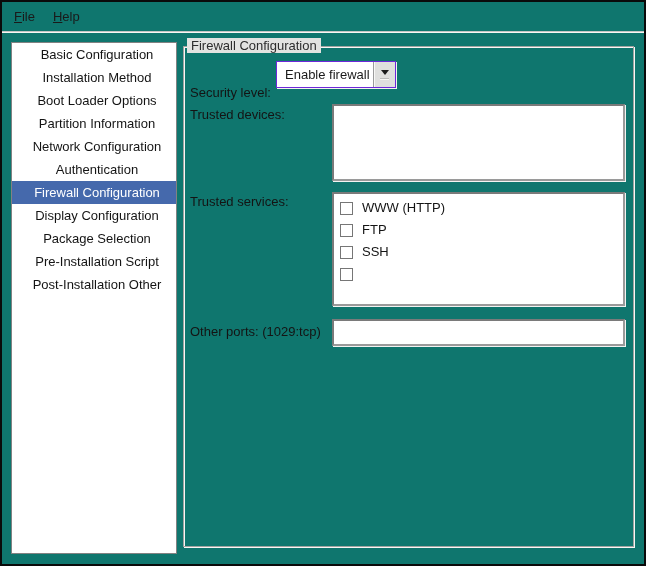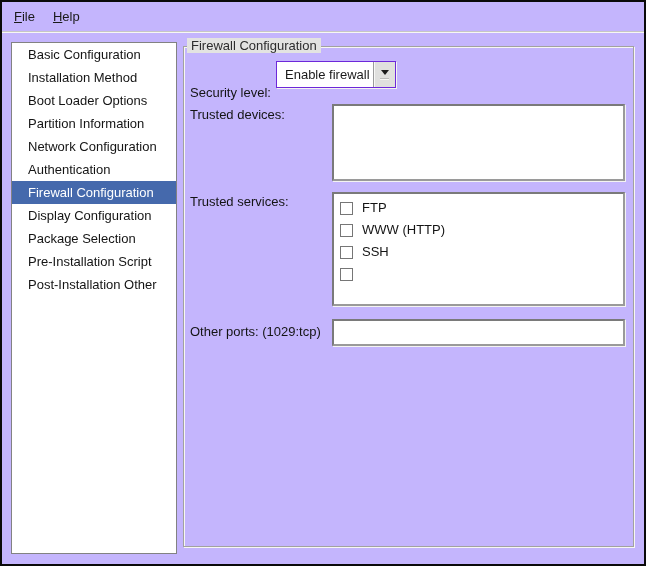--- a/index.html
+++ b/index.html
@@ -1,19 +1,19 @@
 <!DOCTYPE html>
 <html><head>
 <meta charset="utf-8">
 <style>
   html,body{margin:0;padding:0;background:#b0b0b0;}
   *{box-sizing:border-box;}
   .window{
     position:relative;width:646px;height:566px;
-    background:#c4b5fd;border:2px solid #0a0a0a;
+    background:#0f766e;border:2px solid #0a0a0a;
     font-family:"Liberation Sans","DejaVu Sans",sans-serif;
     font-size:13px;color:#1a1a1a;overflow:hidden;
   }
   
   .menubar{
     position:absolute;left:0;top:0;width:642px;height:30px;
     padding-left:3px;
     border-bottom:1px solid #c6c6c4;
     box-shadow:0 1px 0 #f7f7f5;
   }
@@ -23,22 +23,22 @@
   }
   .menu-item::first-letter{text-decoration:underline;}
   
   .sidebar{
     position:absolute;left:9px;top:40px;width:166px;height:512px;
     background:#ffffff;
     border:1px solid #828282;
     overflow:hidden;
   }
   .side-item{
-    height:23px;line-height:23px;padding-left:16px;
-    white-space:nowrap;cursor:default;color:#141414;
+    height:23px;line-height:23px;padding-left:6px;
+    white-space:nowrap;cursor:default;color:#141414;text-align:center;
   }
   .side-item.selected{background:#4569ac;color:#ffffff;}
   
   .frame{
     position:absolute;left:181px;top:44px;width:451px;height:501px;
     border:1px solid #a2a2a0;
     box-shadow:inset 1px 1px 0 #f7f7f5,1px 1px 0 #f7f7f5;
   }
   .frame-title{
     position:absolute;top:-9px;left:3px;
@@ -122,25 +122,25 @@
       </span>
     </div>
 
     <span class="flabel lbl-devices">Trusted devices:</span>
     <div class="sunken box-devices"></div>
 
     <span class="flabel lbl-services">Trusted services:</span>
     <div class="sunken box-services">
       <div class="svc-row">
         <span class="cb"></span>
-        <span class="svc-label">FTP</span>
+        <span class="svc-label">WWW (HTTP)</span>
       </div>
       <div class="svc-row">
         <span class="cb"></span>
-        <span class="svc-label">WWW (HTTP)</span>
+        <span class="svc-label">FTP</span>
       </div>
       <div class="svc-row">
         <span class="cb"></span>
         <span class="svc-label">SSH</span>
       </div>
       <div class="svc-row">
         <span class="cb"></span>
       </div>
     </div>
 

